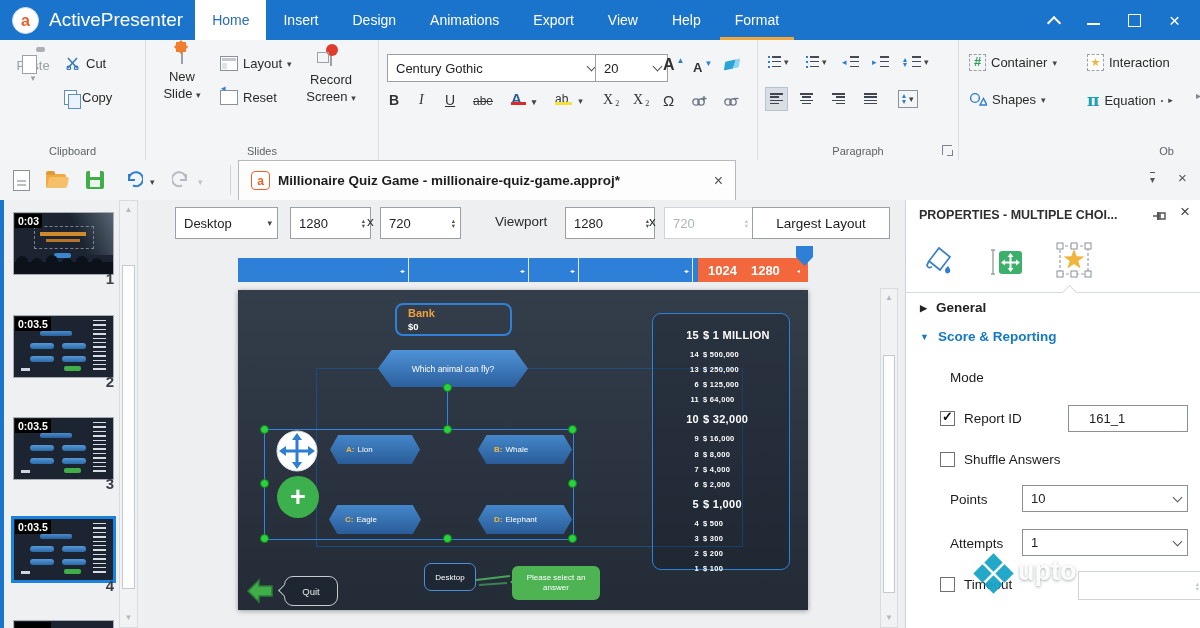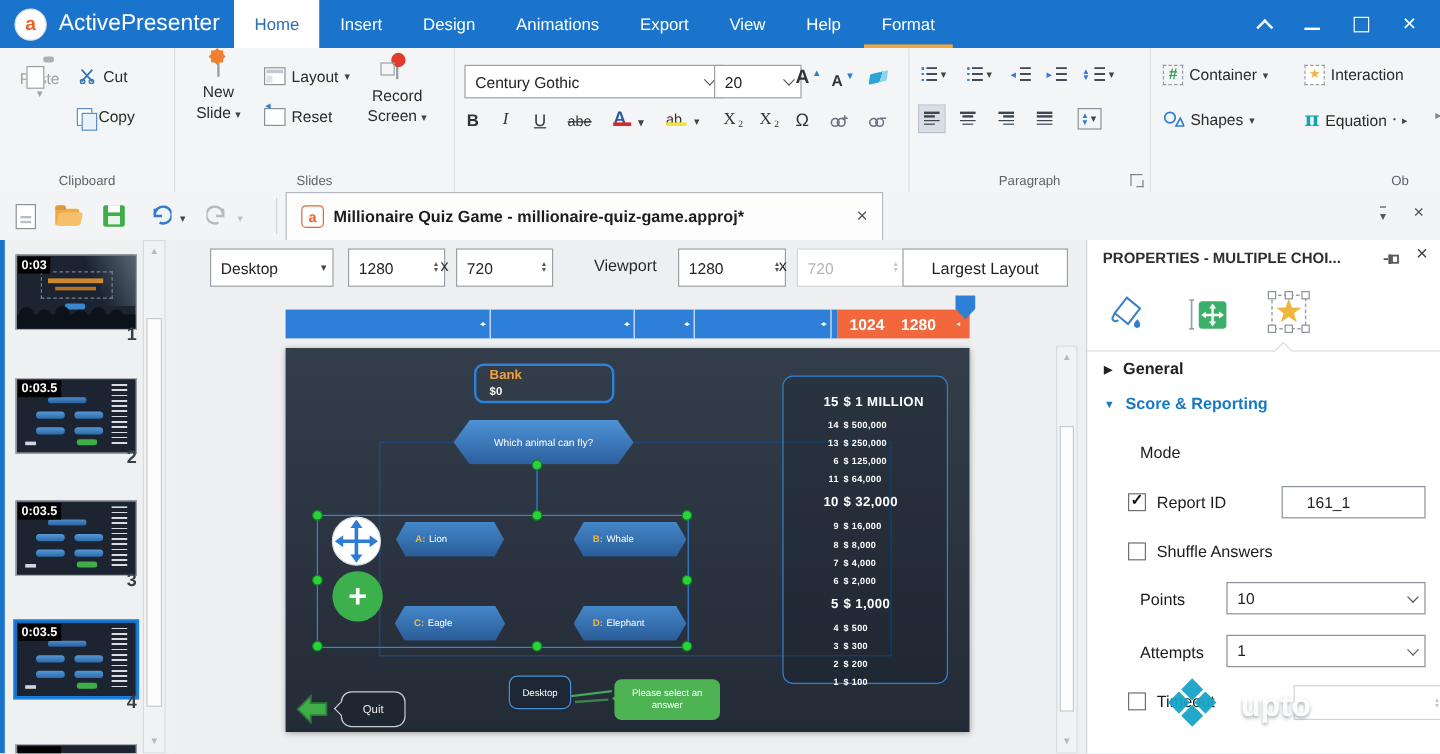--- a/index.html
+++ b/index.html
@@ -173,21 +173,21 @@
   .ptabsep{position:absolute;left:0;top:92px;width:295px;height:1px;background:#d8dcdf;}
   .notch{position:absolute;left:158px;top:87px;width:10px;height:10px;background:#fff;transform:rotate(45deg);
          border-left:1px solid #d8dcdf;border-top:1px solid #d8dcdf;}
   .sect{position:absolute;display:flex;align-items:center;gap:9px;font-size:13.5px;font-weight:bold;}
   .caret{font-size:9px;}
   .plabel{position:absolute;font-size:13.5px;color:#1c1c1c;}
   .cb{position:absolute;width:15px;height:15px;background:#fff;border:1px solid #707070;box-sizing:border-box;}
   .cb.checked::after{content:"✓";position:absolute;left:1px;top:-3px;font-size:13px;font-weight:bold;color:#111;}
   .field{position:absolute;background:#fff;border:1px solid #8a9199;display:flex;align-items:center;font-size:13px;color:#222;box-sizing:border-box;}
   
-  #wm{position:absolute;left:976px;top:556px;width:216px;height:48px;z-index:9;display:flex;align-items:flex-end;gap:22px;pointer-events:none;}
+  #wm{position:absolute;left:976px;top:556px;width:216px;height:48px;z-index:9;display:flex;align-items:flex-start;gap:6px;pointer-events:none;}
   .wmdiamond{position:relative;width:36px;height:36px;flex:none;}
   .wmdiamond i{position:absolute;width:13px;height:13px;background:#17a3c7;transform:rotate(45deg);opacity:.95;}
   .wmtext{font-size:27px;font-weight:bold;color:rgba(255,255,255,.95);text-shadow:0 1px 3px rgba(60,70,80,.45);}
   i{font-style:normal;}
 </style>
 </head>
 <body>
 
 <div id="menubar">
   <div class="logo">

